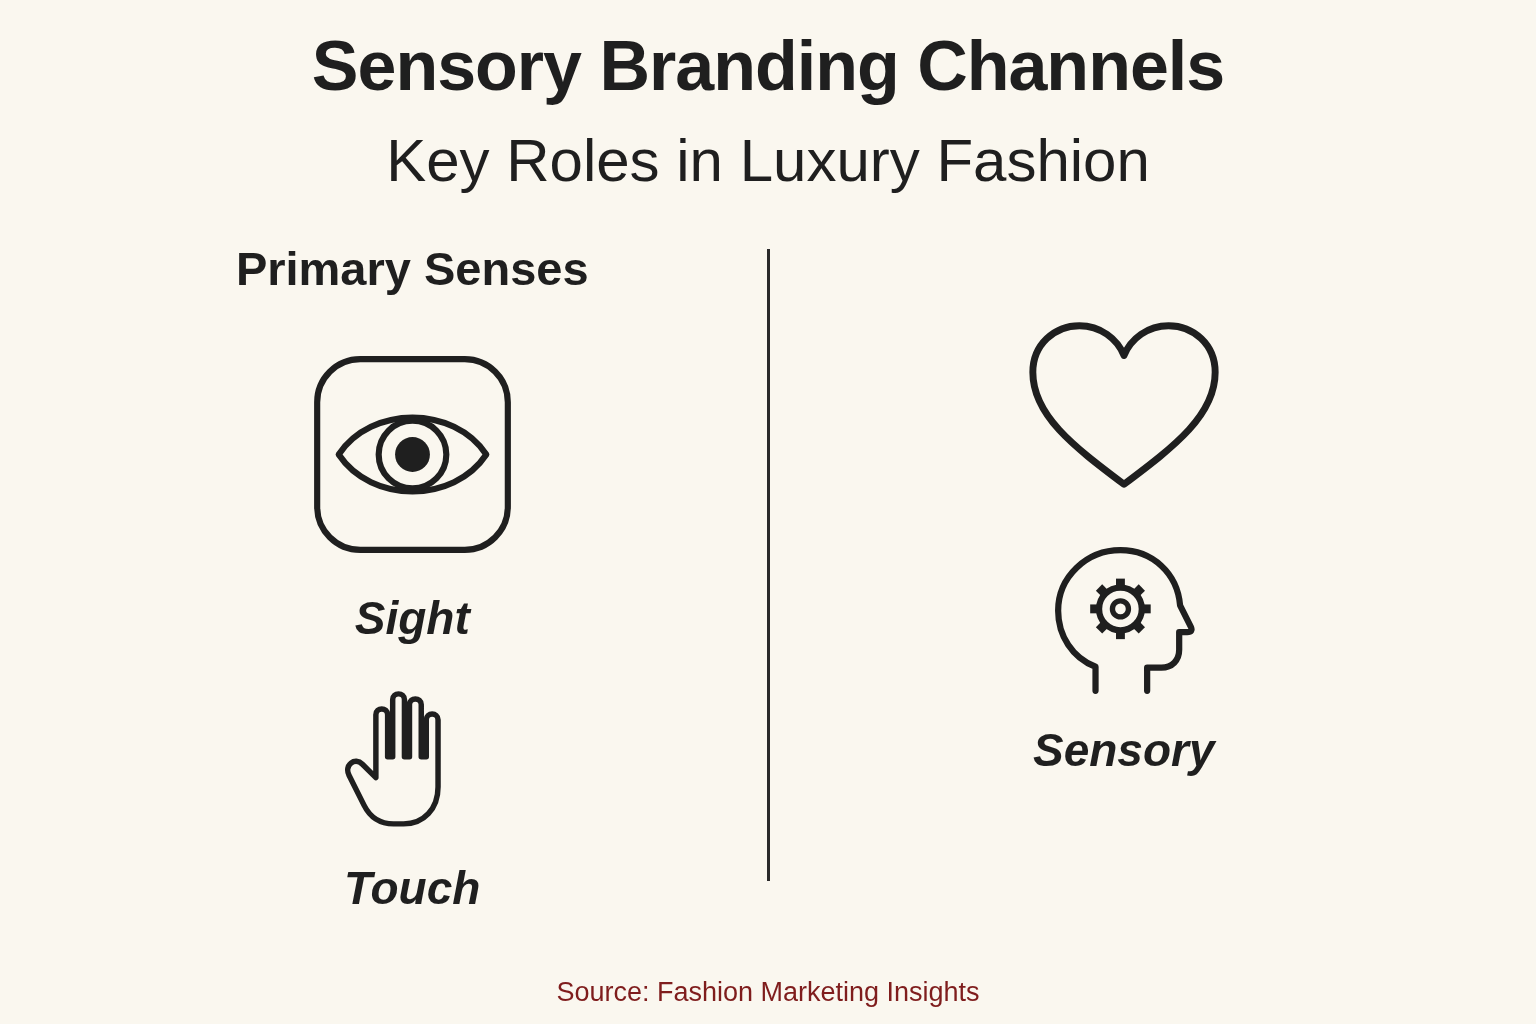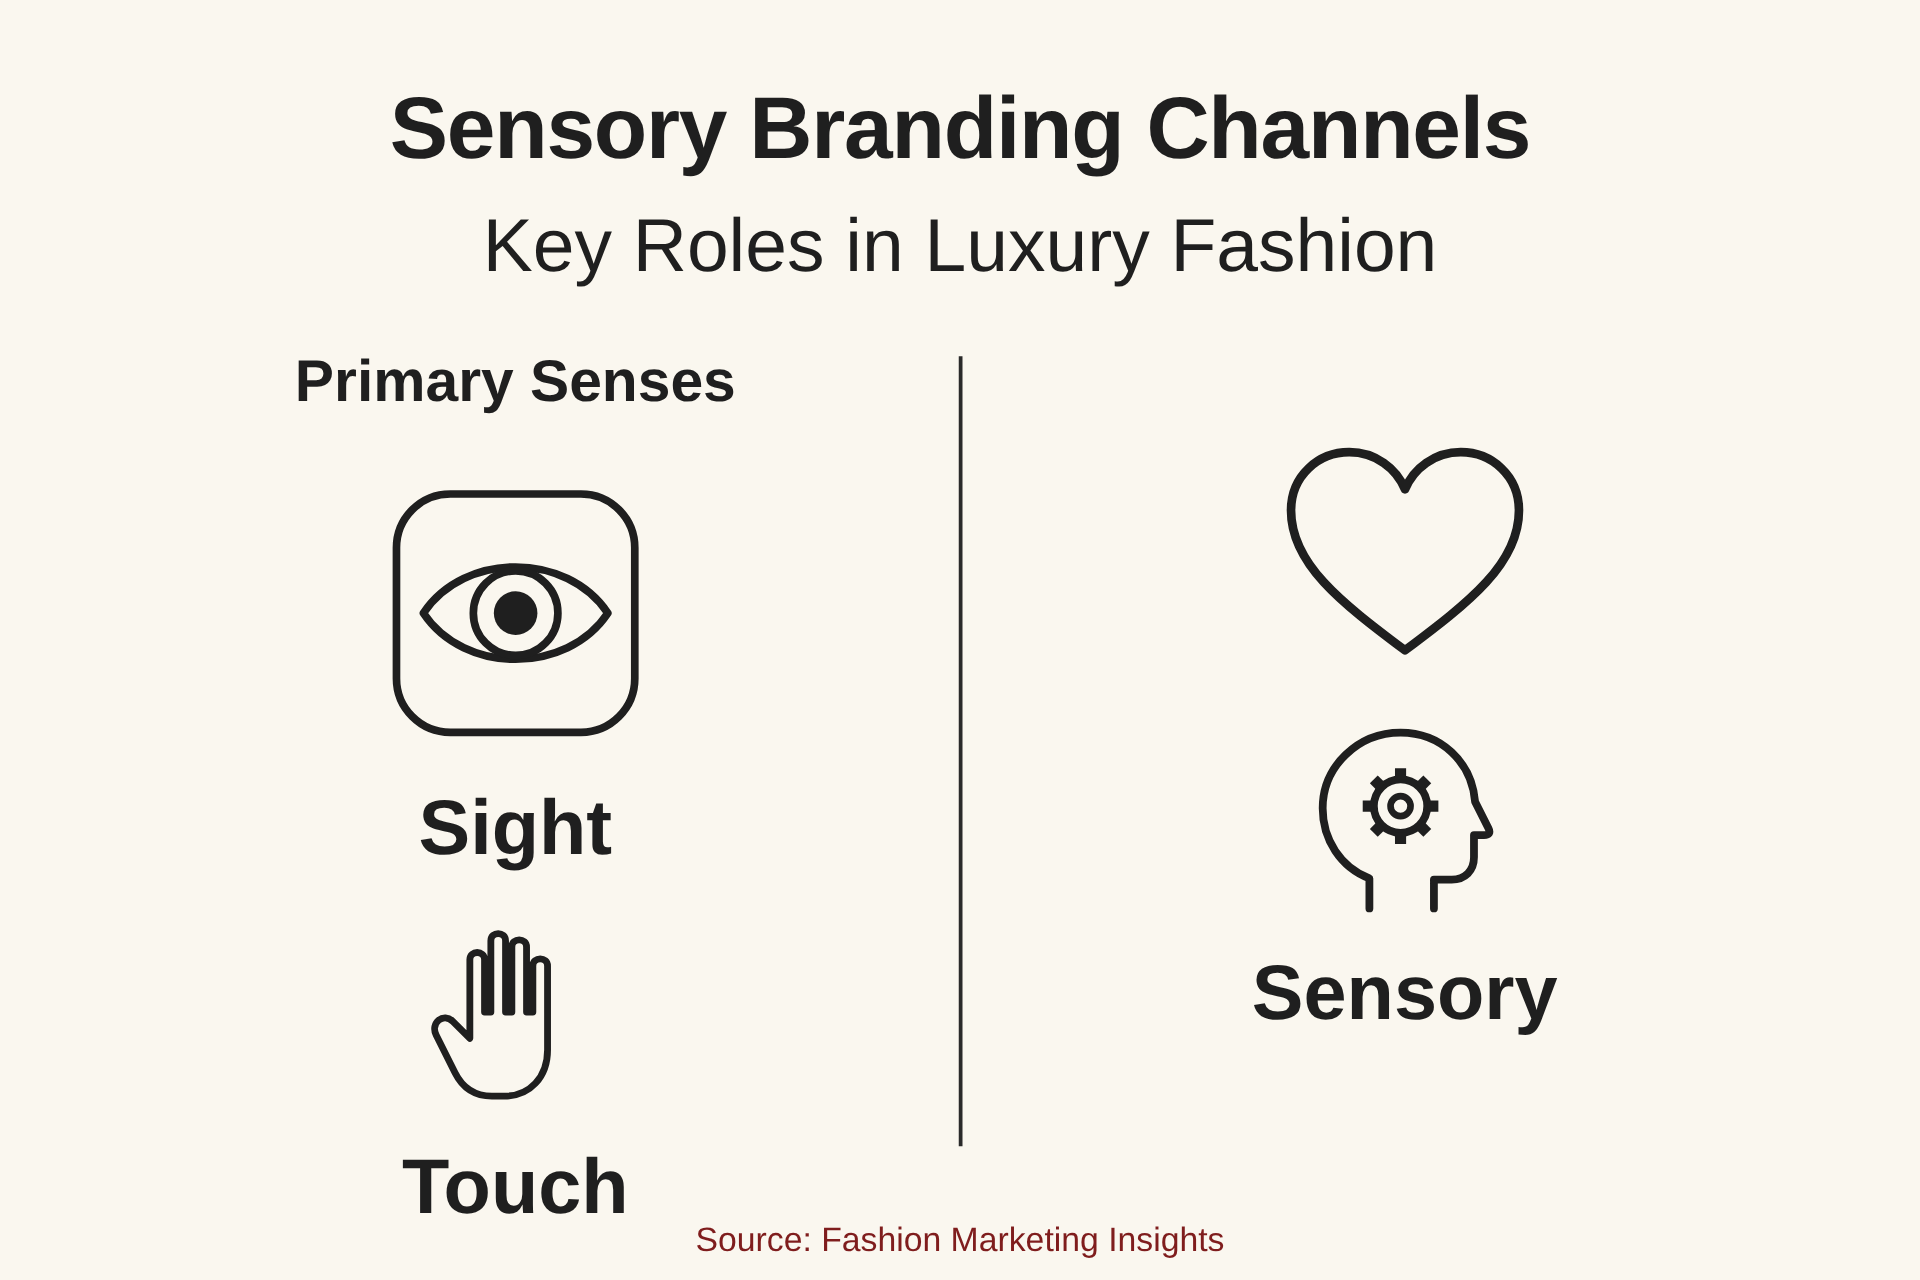--- a/index.html
+++ b/index.html
@@ -12,21 +12,21 @@
   .canvas {
     position: relative;
     width: 1536px;
     height: 1024px;
     background: #FAF7EF;
     overflow: hidden;
     margin: 0 auto;
   }
   .header {
     text-align: center;
-    padding-top: 66px;
+    padding-top: 30px;
   }
   .title {
     font-size: 70px;
     font-weight: 700;
     letter-spacing: -1px;
     line-height: 1.05;
     margin: 0;
   }
   .subtitle {
     font-size: 60px;
@@ -55,23 +55,24 @@
     height: 632px;
     background: #2A2A2A;
     margin-top: 8px;
   }
   .icon-wrap {
     display: flex;
     align-items: center;
     justify-content: center;
   }
   .item-label {
-    font-size: 62px;
+    font-size: 46px;
     font-weight: 700;
     margin: 0;
+    font-style: italic;
   }
   
   .eye-wrap    { margin-top: 56px; }
   .sight-label { margin-top: 34px; }
   .hand-wrap   { margin-top: 26px; }
   .touch-label { margin-top: 22px; }
   
   .heart-wrap   { margin-top: 64px; }
   .emotion-label{ margin-top: 36px; }
   .head-wrap    { margin-top: 22px; }

